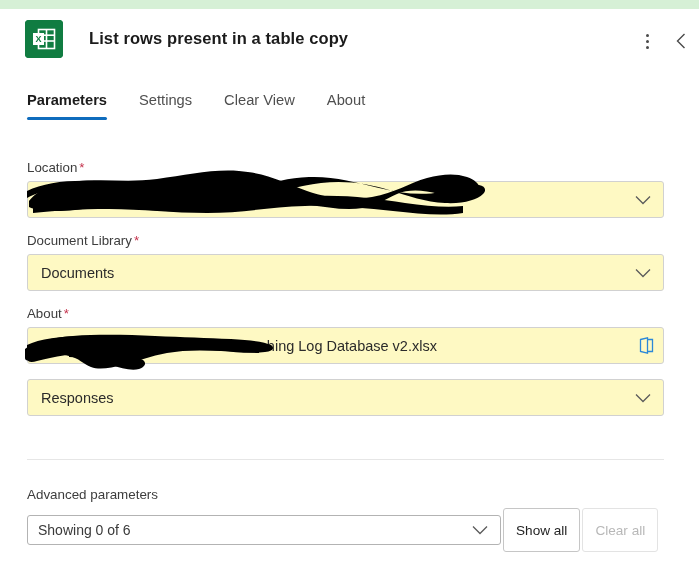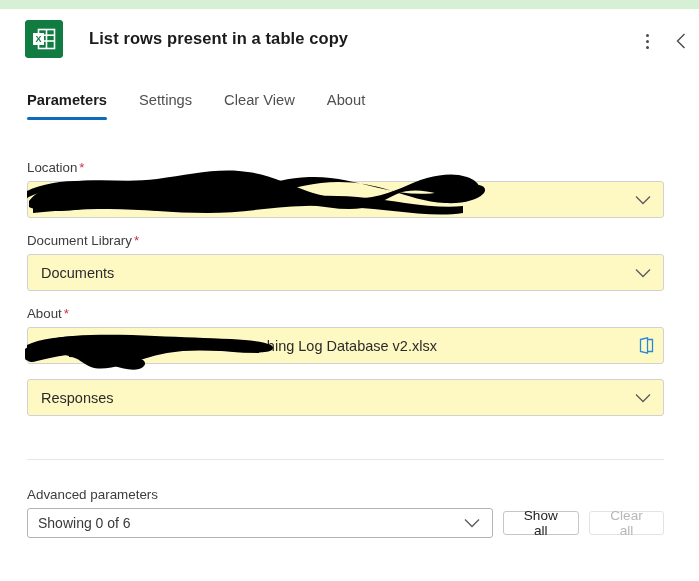--- a/index.html
+++ b/index.html
@@ -192,40 +192,40 @@
   }
   .adv-label {
     font-size: 13.4px;
     color: #3d3d3d;
     margin-bottom: 6px;
     display: block;
   }
   .adv-row {
     display: flex;
     align-items: center;
-    gap: 10px;
+    gap: 2px;
   }
   .adv-select {
     position: relative;
     width: 472px;
     height: 28px;
     border: 1px solid #b3b3b3;
     border-radius: 3px;
     background: #fff;
     display: flex;
     align-items: center;
     cursor: pointer;
   }
   .adv-select .value {
     font-size: 14px;
     color: #3a3a3a;
     padding-left: 10px;
   }
   .btn {
-    height: 24px;
+    height: 44px;
     min-width: 72px;
     padding: 0 12px;
     border: 1px solid #c6c6c6;
     border-radius: 3px;
     background: #ffffff;
     font-family: "Liberation Sans", sans-serif;
     font-size: 13.6px;
     color: #242424;
     cursor: pointer;
     display: flex;

